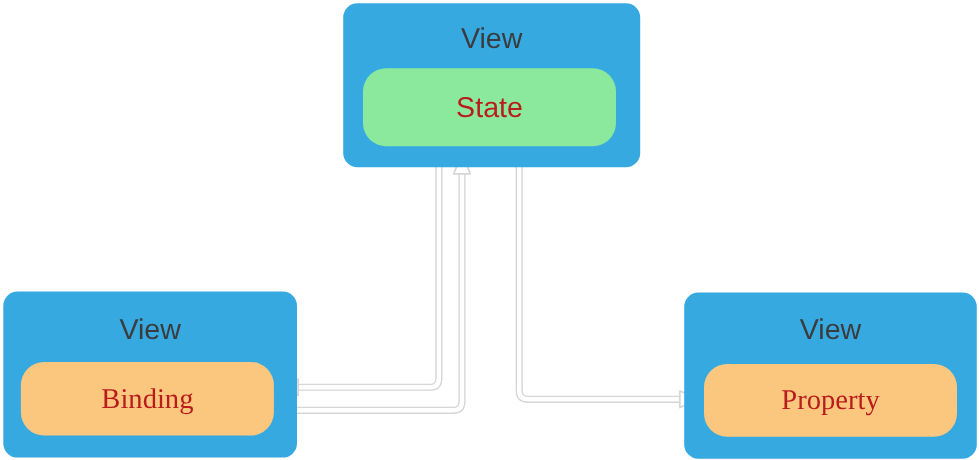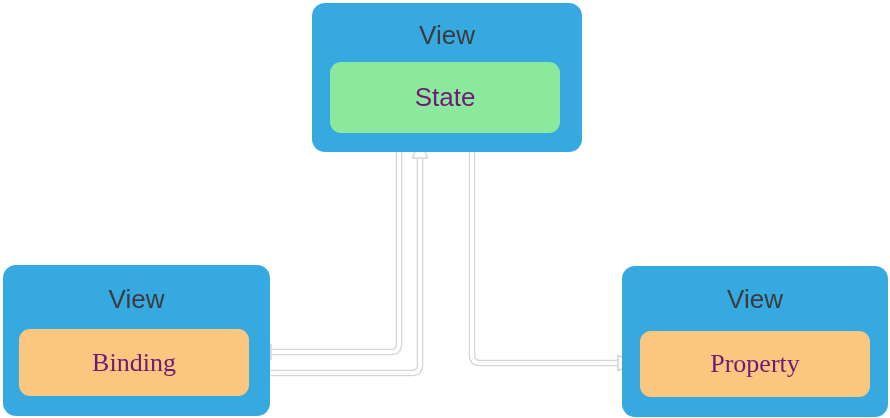--- a/index.html
+++ b/index.html
@@ -26,26 +26,26 @@
     position: absolute;
     left: 0;
     right: 0;
     text-align: center;
     font-size: 26px;
     color: #3b3b3d;
     line-height: 30px;
   }
   .inner-box {
     position: absolute;
-    border-radius: 11px;
+    border-radius: 21px;
     display: flex;
     align-items: center;
     justify-content: center;
     font-size: 26px;
-    color: #701a75;
+    color: #b91c1c;
   }
   .inner-green  { background: #8AE99D; }
   .inner-orange { background: #FBC77E; font-family: Liberation Serif, serif; }
 
   
   #box-top { left: 312px; top: 3px; width: 270px; height: 149px; }
   #box-top .view-label { top: 17px; }
   #box-top .inner-box { left: 18px; top: 59px; width: 230px; height: 71px; }
 
   

